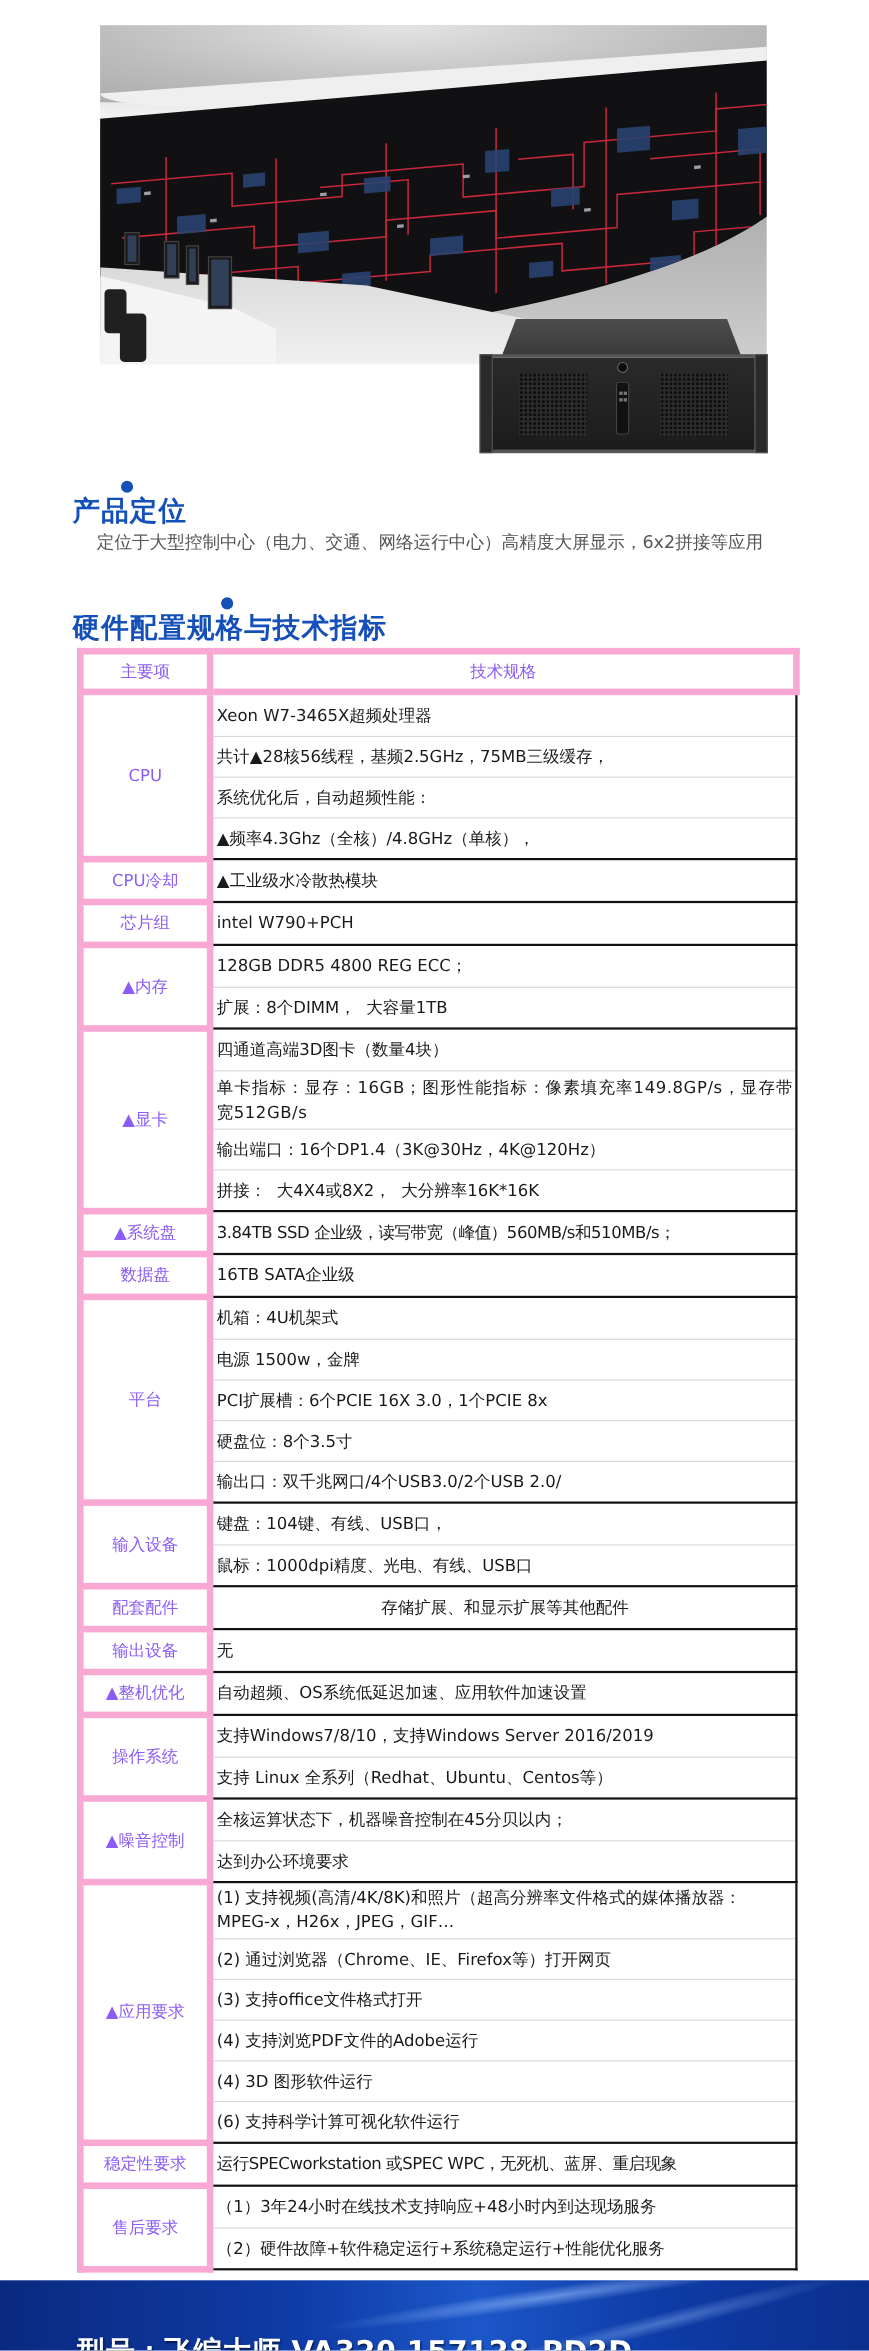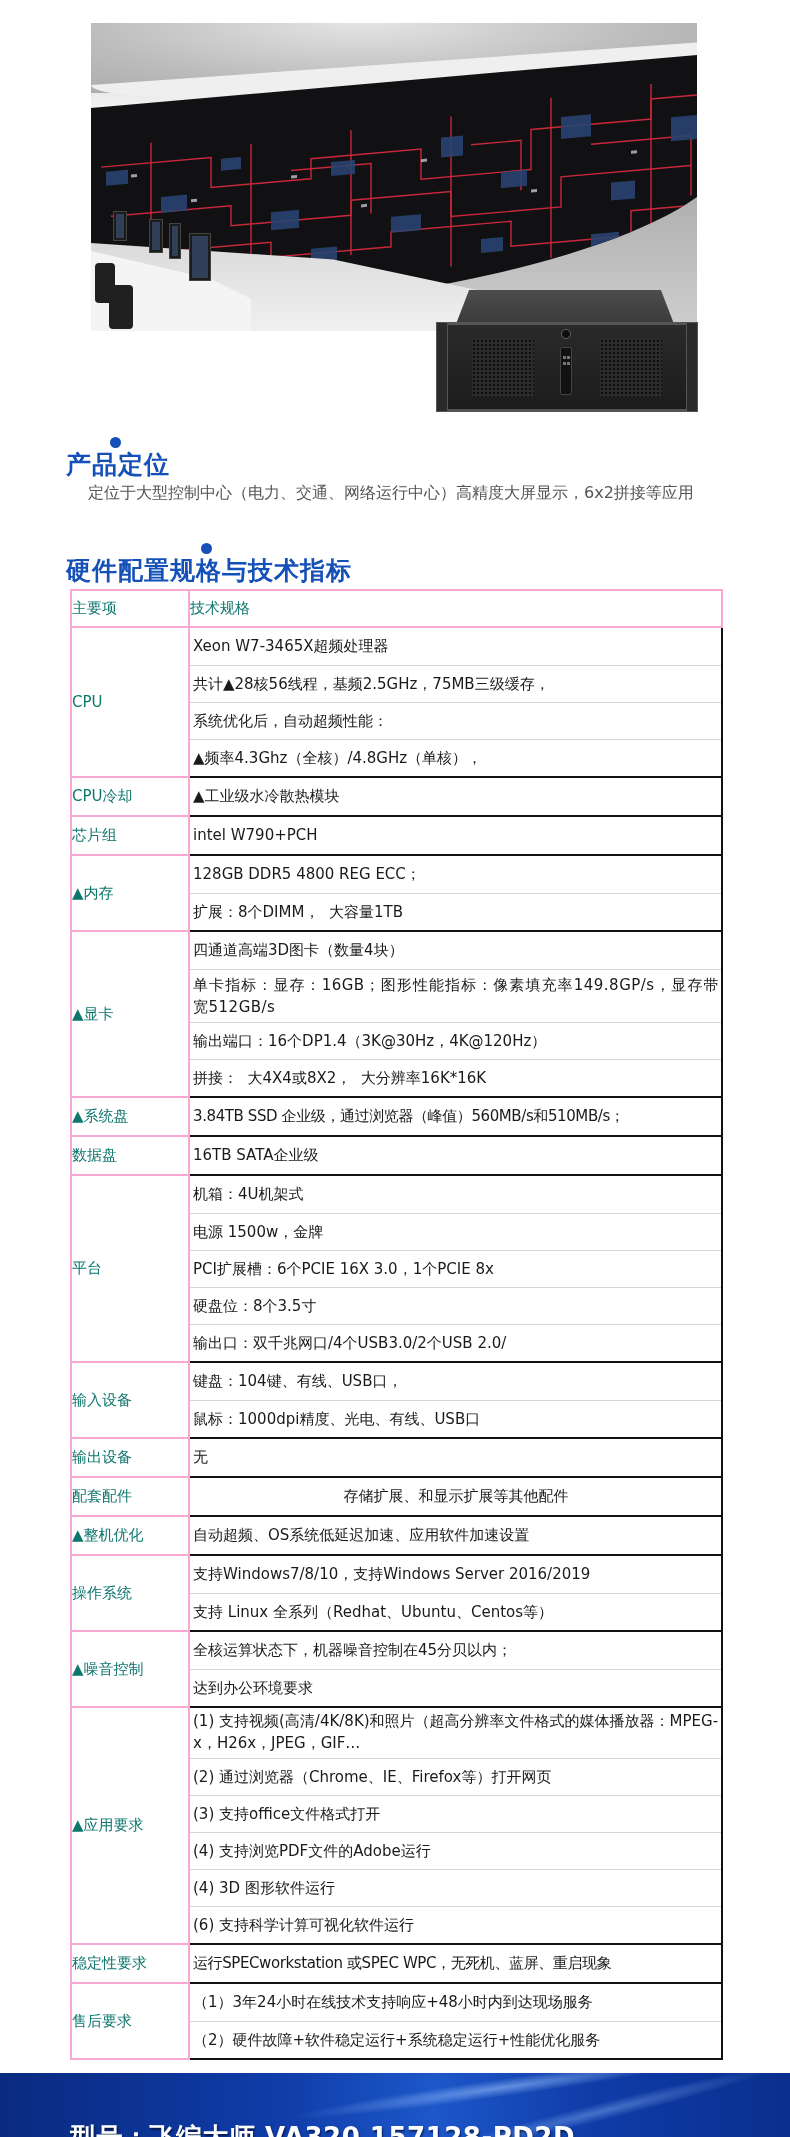--- a/index.html
+++ b/index.html
@@ -77,21 +77,21 @@
     color: #555; font-size: 16px; line-height: 26px;
   }
 
   
   .spec-table {
     position: absolute; left: 70px; top: 589px; width: 651px;
     border: 2px solid #111; border-collapse: collapse; table-layout: fixed;
   }
   .spec-table col.c1 { width: 118px; }
   .spec-table col.c2 { width: 533px; }
-  .spec-table th, .spec-table td.key { border: 2px solid #f9a8d4; font-weight: normal; text-align: left; vertical-align: middle; font-size: 15px; color: #0f766e; }
+  .spec-table th, .spec-table td.key { border: 6px solid #f9a8d4; font-weight: normal; text-align: center; vertical-align: middle; font-size: 15px; color: #8b5cf6; }
   .spec-table th { height: 37px; font-size: 15px; }
   .spec-table td.val { border: 2px solid #111; padding: 0; vertical-align: top; }
   .spec-table .line {
     min-height: 37px; padding: 7px 2px 7px 3px; font-size: 15px; line-height: 22px; color: #1a1a1a;
     border-top: 1px solid #d3d8de;
   }
   .spec-table .line:first-child { border-top: none; }
   .spec-table .line.justify { text-align: justify; text-align-last: left; letter-spacing: 0.5px; padding-top: 4px; padding-bottom: 4px; }
   .spec-table .line.center { text-align: center; }
   .spec-table .line.tall { padding-top: 2px; padding-bottom: 4px; }
@@ -246,21 +246,21 @@
         <div class="line">四通道高端3D图卡（数量4块）</div>
         <div class="line justify">单卡指标：显存：16GB；图形性能指标：像素填充率149.8GP/s，显存带宽512GB/s</div>
         <div class="line">输出端口：16个DP1.4（3K@30Hz，4K@120Hz）</div>
         <div class="line" style="white-space:pre">拼接：  大4X4或8X2，  大分辨率16K*16K</div>
       </td>
     </tr>
 
     <tr>
       <td class="key">▲系统盘</td>
       <td class="val">
-        <div class="line" style="letter-spacing:-0.4px">3.84TB SSD 企业级，通过浏览器（峰值）560MB/s和510MB/s；</div>
+        <div class="line" style="letter-spacing:-0.4px">3.84TB SSD 企业级，读写带宽（峰值）560MB/s和510MB/s；</div>
       </td>
     </tr>
 
     <tr>
       <td class="key">数据盘</td>
       <td class="val">
         <div class="line">16TB SATA企业级</div>
       </td>
     </tr>
 
@@ -277,30 +277,30 @@
 
     <tr>
       <td class="key">输入设备</td>
       <td class="val">
         <div class="line">键盘：104键、有线、USB口，</div>
         <div class="line">鼠标：1000dpi精度、光电、有线、USB口</div>
       </td>
     </tr>
 
     <tr>
+      <td class="key">配套配件</td>
+      <td class="val">
+        <div class="line center">存储扩展、和显示扩展等其他配件</div>
+      </td>
+    </tr>
+
+    <tr>
       <td class="key">输出设备</td>
       <td class="val">
         <div class="line">无</div>
-      </td>
-    </tr>
-
-    <tr>
-      <td class="key">配套配件</td>
-      <td class="val">
-        <div class="line center">存储扩展、和显示扩展等其他配件</div>
       </td>
     </tr>
 
     <tr>
       <td class="key">▲整机优化</td>
       <td class="val">
         <div class="line">自动超频、OS系统低延迟加速、应用软件加速设置</div>
       </td>
     </tr>
 

